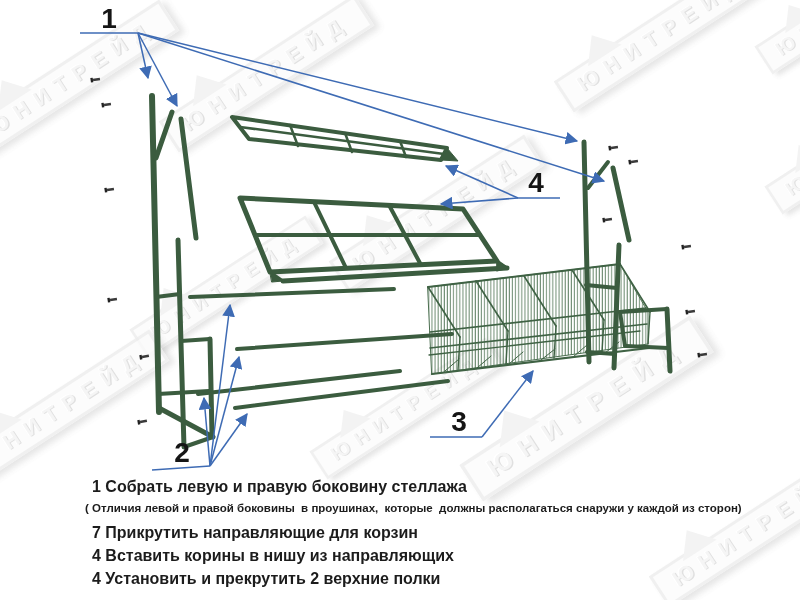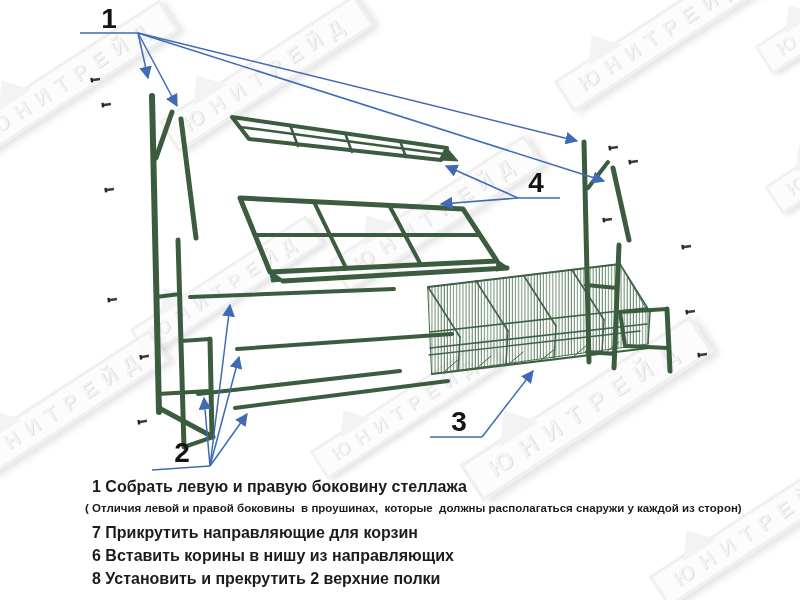--- a/index.html
+++ b/index.html
@@ -207,17 +207,17 @@
 
   <div class="num" style="left:109px;top:19px">1</div>
   <div class="num" style="left:182px;top:453px">2</div>
   <div class="num" style="left:459px;top:422px">3</div>
   <div class="num" style="left:536px;top:183px">4</div>
 
   <div>
     <div class="instr step" style="left:92px;top:478px">1 Собрать левую и правую боковину стеллажа</div>
     <div class="instr note" style="left:85px;top:502px">( Отличия левой и правой боковины  в проушинах,  которые  должны располагаться снаружи у каждой из сторон)</div>
     <div class="instr step" style="left:92px;top:524px">7 Прикрутить направляющие для корзин</div>
-    <div class="instr step" style="left:92px;top:547px">6 Вставить корины в нишу из направляющих</div>
-    <div class="instr step" style="left:92px;top:570px">8 Установить и прекрутить 2 верхние полки</div>
+    <div class="instr step" style="left:92px;top:547px">4 Вставить корины в нишу из направляющих</div>
+    <div class="instr step" style="left:92px;top:570px">4 Установить и прекрутить 2 верхние полки</div>
   </div>
 
 </div>
 
 </body></html>

